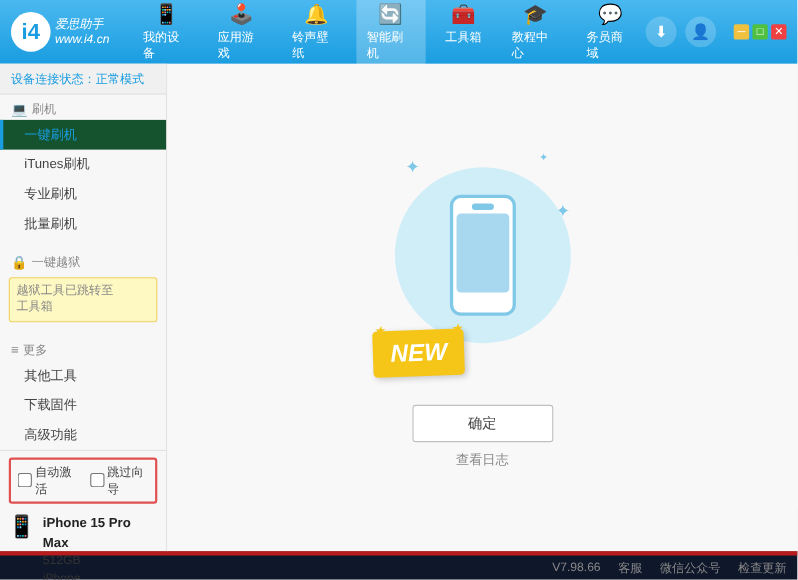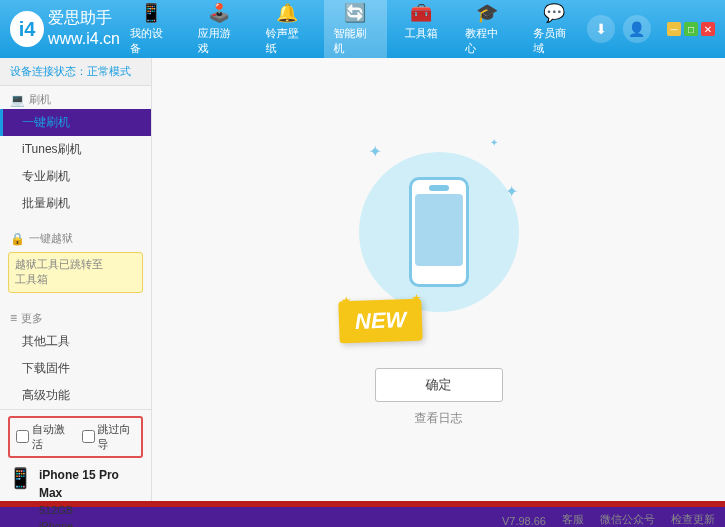--- a/index.html
+++ b/index.html
@@ -19,21 +19,21 @@
       width: 110px;
     }
     .logo-circle {
       width: 36px; height: 36px;
       background: white;
       border-radius: 50%;
       display: flex; align-items: center; justify-content: center;
       font-size: 20px; font-weight: bold; color: #1a9de0;
       margin-right: 4px;
     }
-    .logo-text { color: white; font-size: 16px; line-height: 1.3; }
+    .logo-text { color: white; font-size: 11px; line-height: 1.3; font-style: italic; }
     .nav-items {
       display: flex;
       flex: 1;
       justify-content: center;
       gap: 4px;
     }
     .nav-item {
       display: flex; flex-direction: column; align-items: center;
       color: white; cursor: pointer; padding: 4px 10px;
       border-radius: 4px; font-size: 11px; gap: 2px;
@@ -95,21 +95,21 @@
       font-size: 11px; color: #888;
       gap: 4px;
     }
     .sidebar-section-title .icon { font-size: 12px; }
     .sidebar-item {
       padding: 5px 10px 5px 22px;
       font-size: 12px; color: #444;
       cursor: pointer;
     }
     .sidebar-item.active {
-      background: #4c1d95;
+      background: #14532d;
       color: #1a9de0;
       border-left: 3px solid #1a9de0;
       padding-left: 19px;
     }
     .sidebar-divider { height: 1px; background: #e0e0e0; margin: 4px 0; }
     .sidebar-warning {
       background: #fef9c3;
       border: 1px solid #f0d060;
       margin: 4px 8px;
       padding: 4px 6px;
@@ -234,24 +234,24 @@
       border-radius: 3px;
       margin-bottom: 8px;
     }
     .log-link {
       font-size: 12px; color: #888; cursor: pointer;
     }
 
     
     .footer {
       height: 26px;
-      background: #4c1d95;
-      border-top: 6px solid #b91c1c;
-      display: flex;
-      align-items: flex-end;
+      background: #0f172a;
+      border-top: 4px solid #b91c1c;
+      display: flex;
+      align-items: center;
       padding: 0 10px;
       font-size: 11px;
       color: #888;
       gap: 16px;
     }
     .footer-version { margin-left: auto; }
     .footer-link { cursor: pointer; color: #888; }
   </style>
 </head>
 <body>

